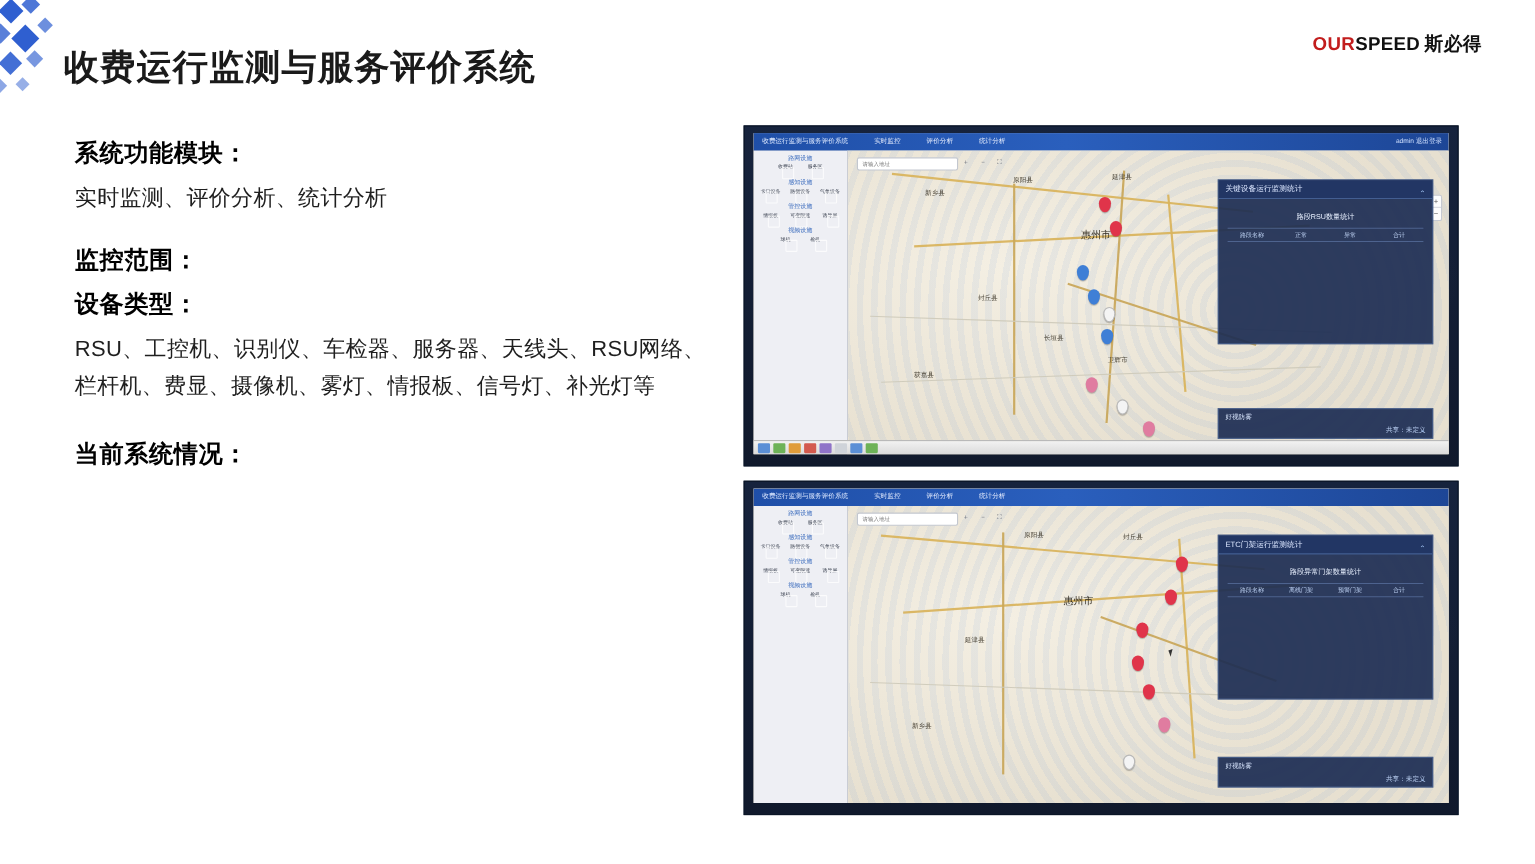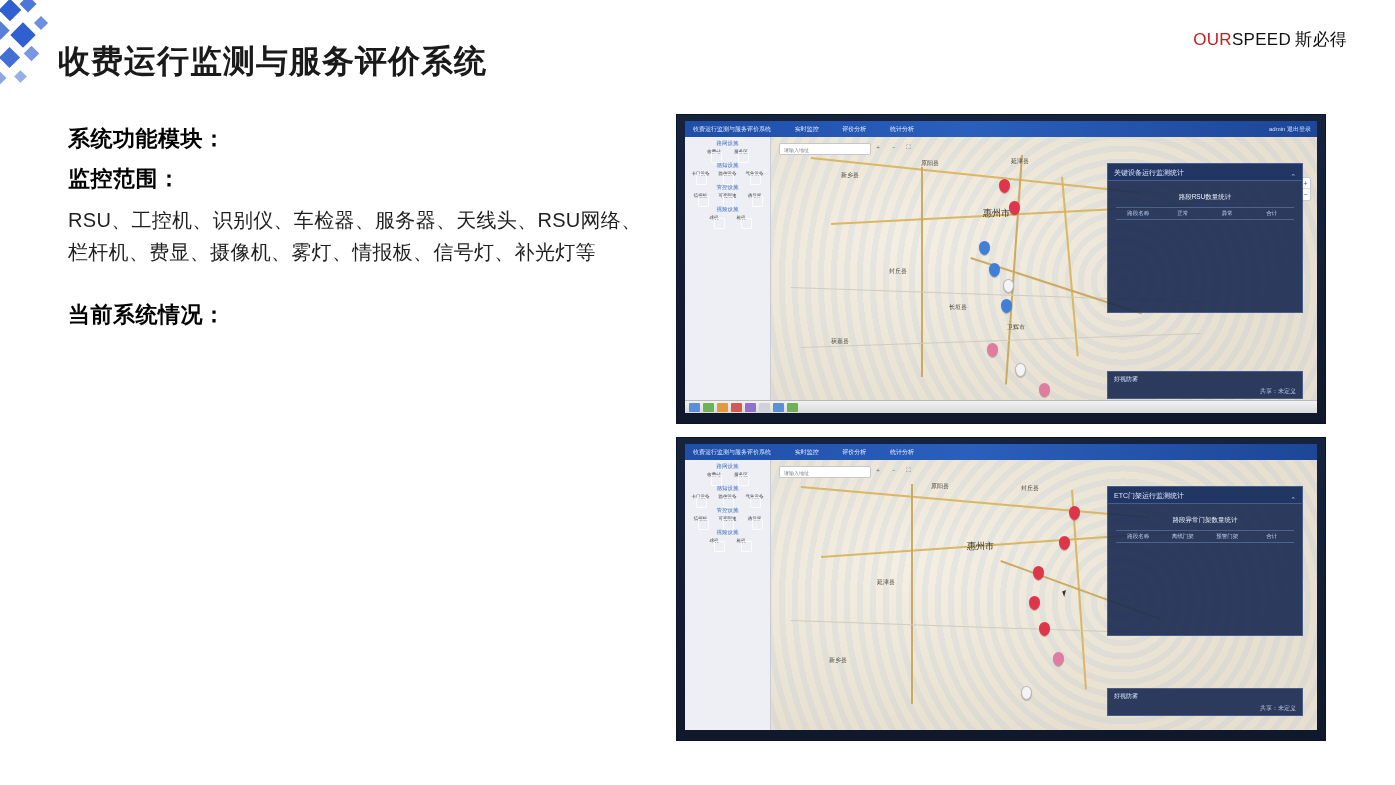--- a/index.html
+++ b/index.html
@@ -28,21 +28,21 @@
     display: block;
     background: #2f5fd0;
     transform: rotate(45deg);
   }
 
   
   .brand {
     position: absolute;
     right: 48px; top: 28px;
     font-size: 17px;
-    font-weight: normal;
+    font-weight: bold;
     letter-spacing: .3px;
     white-space: nowrap;
   }
   .brand .b-our { color: #c21d1d; }
   .brand .b-speed { color: #111111; }
   .brand .b-cn { color: #111111; margin-left: 4px; }
 
   
   .slide-title {
     position: absolute;
@@ -366,23 +366,25 @@
 
   <div class="brand">
     <span class="b-our">OUR</span><span class="b-speed">SPEED</span><span class="b-cn">斯必得</span>
   </div>
 
   <div class="slide-title">收费运行监测与服务评价系统</div>
 
   <div class="content-left">
 
     <div class="sec-head">系统功能模块：</div>
+    <div class="sec-body">实时监测、评价分析、统计分析</div>
 
     <div class="sec-head">监控范围：</div>
 
+    <div class="sec-head">设备类型：</div>
     <div class="sec-body tight">RSU、工控机、识别仪、车检器、服务器、天线头、RSU网络、栏杆机、费显、摄像机、雾灯、情报板、信号灯、补光灯等</div>
 
     <div class="sec-head">当前系统情况：</div>
   </div>
 
   <div class="photo" id="photo-top">
     <div class="scr"></div>
     <div class="scr-inner">
 
       <div class="app-bar">

